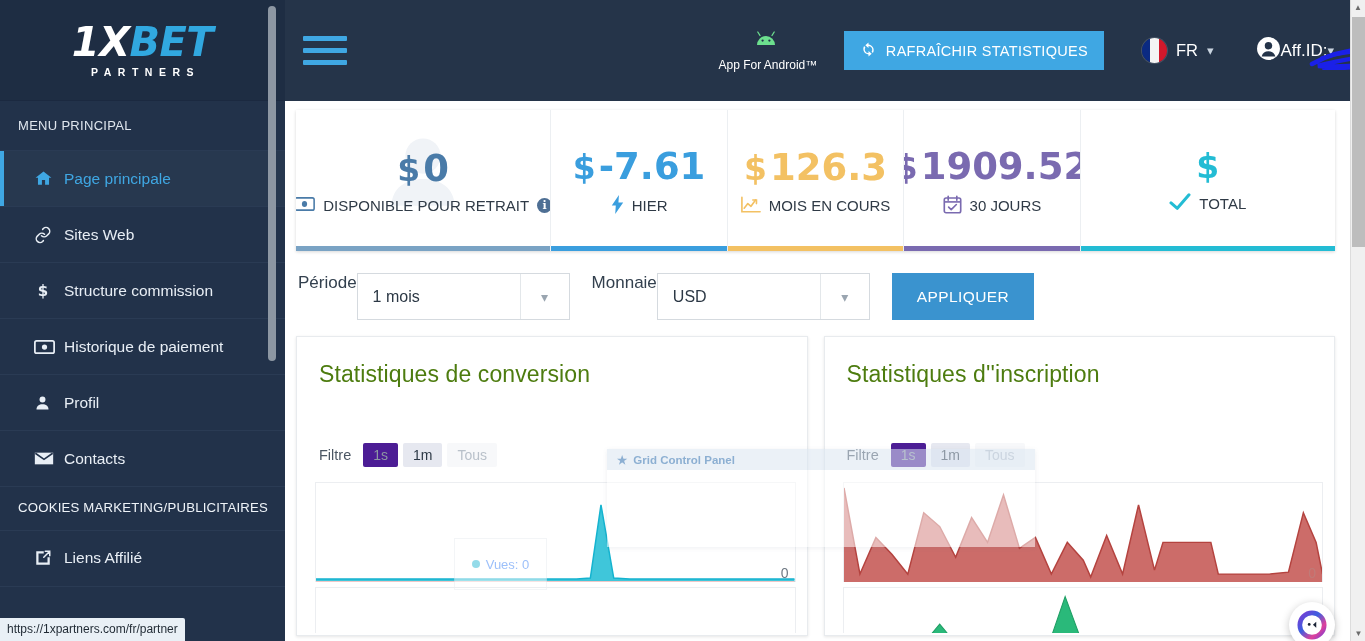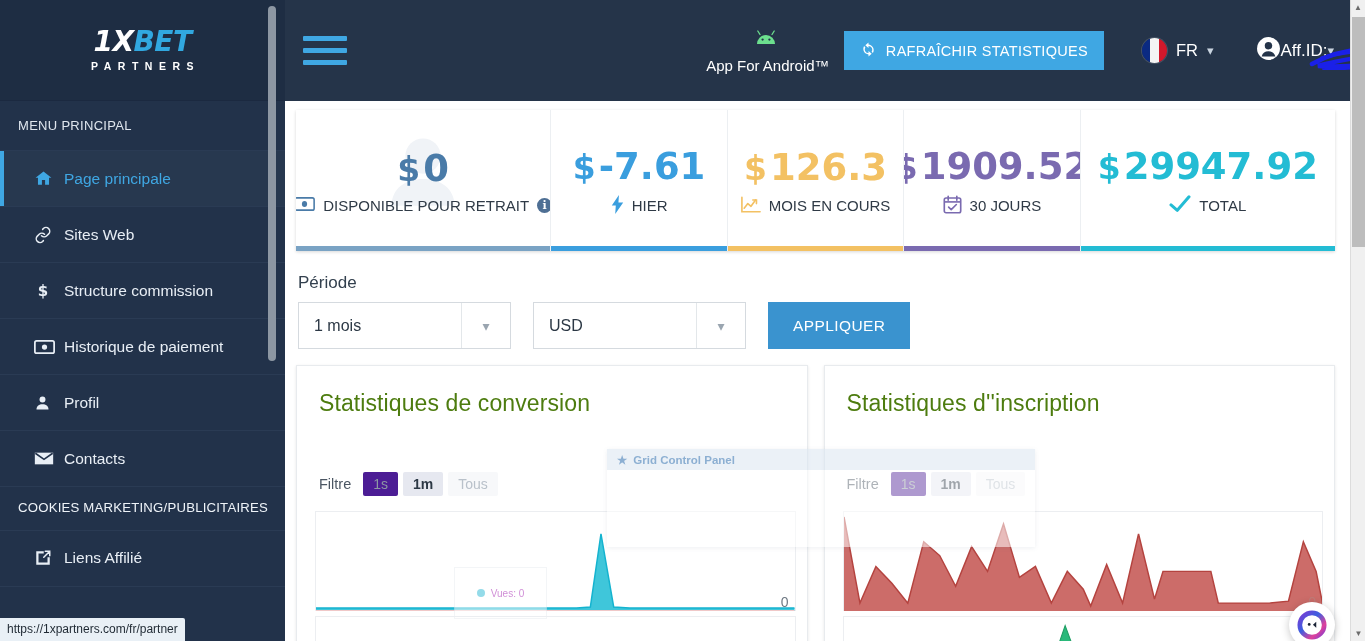--- a/index.html
+++ b/index.html
@@ -18,21 +18,21 @@
     background: #22324a;
     overflow: hidden;
   }
   .logo-wrap {
     height: 101px; background: #1e2d43;
     display: flex; align-items: center; justify-content: center;
     border-bottom: 1px solid #1b2940;
   }
   .logo { text-align: center; line-height: 1; }
   .logo-main {
-    font-size: 28px; font-weight: bold; letter-spacing: -0.5px;
+    font-size: 40px; font-weight: bold; letter-spacing: -0.5px;
     font-family: "DejaVu Sans", sans-serif;
   }
   .logo-1x { color: #ffffff; font-style: italic; }
   .logo-bet { color: #31a8e0; font-style: italic; }
   .logo-sub {
     color: #ffffff; font-size: 10.5px; font-weight: bold;
     letter-spacing: 6.5px; margin-top: 5px; padding-left: 6px;
   }
   .menu-title {
     color: #dfe6ee; font-size: 13px; letter-spacing: .3px;
@@ -85,21 +85,21 @@
   .hamburger span {
     display: block; height: 5px; width: 44px;
     background: #3fa7e3; border-radius: 1px;
   }
   .top-spacer { flex: 1; }
   .android {
     display: flex; flex-direction: column; align-items: center;
     cursor: pointer; margin-right: 28px; width: 96px;
   }
   .android-label {
-    color: #ffffff; font-size: 15px; margin-top: 3px; white-space: nowrap;
+    color: #ffffff; font-size: 12px; margin-top: 3px; white-space: nowrap;
   }
   .refresh-btn {
     background: #3fa7e3; color: #fff;
     height: 39px; padding: 0 16px; border: none;
     display: flex; align-items: center; gap: 9px;
     font-size: 14.5px; letter-spacing: .3px; cursor: pointer;
     font-family: "Liberation Sans", sans-serif;
     margin-right: 38px; white-space: nowrap;
   }
   .lang {
@@ -164,21 +164,21 @@
   .card-bar { position: absolute; left: 0; bottom: 0; height: 5px; width: 100%; }
   .info-dot {
     width: 15px; height: 15px; border-radius: 50%;
     background: #4e6f94; color: #fff; font-size: 11px; font-weight: bold;
     display: inline-flex; align-items: center; justify-content: center;
     font-family: "DejaVu Serif", serif; cursor: pointer;
   }
 
   
   .filters { display: flex; align-items: flex-end; gap: 22px; margin: 22px 0 0 13px; }
-  .f-group { display: flex; flex-direction: column; }
+  .f-group { display: flex; flex-direction: row; }
   .f-label { font-size: 17px; color: #33404e; margin-bottom: 9px; }
   .select {
     width: 213px; height: 47px; border: 1px solid #d5dadf; background: #fff;
     display: flex; align-items: center; cursor: pointer;
   }
   .select .sv { flex: 1; padding-left: 15px; font-size: 16px; color: #2c3845; }
   .select .sd {
     width: 49px; height: 100%; border-left: 1px solid #e3e7ea;
     display: flex; align-items: center; justify-content: center;
     color: #9aa5b0; font-size: 14px;
@@ -215,21 +215,21 @@
   }
   .filter-row {
     display: flex; align-items: center; gap: 5px;
     padding: 55px 0 0 22px; font-size: 14.5px;
   }
   .filter-row .flabel { color: #4b5663; margin-right: 7px; }
   .chip {
     padding: 4px 10px; font-size: 14px; cursor: pointer;
     background: #4c1d95; color: #8d97a3; border-radius: 2px;
   }
-  .chip.on { background: #e6e8f0; color: #2c3845; font-weight: bold; }
+  .chip.on { background: #e6e8f0; color: #2c3845; font-weight: normal; }
   .chip.mute { background: #f7f8fa; color: #b9c1ca; }
 
   .chartbox {
     margin: 15px 11px 0 18px; height: 100px;
     border: 1px solid #eceef1; border-bottom: none; position: relative;
   }
   .chartbox svg { display: block; width: 100%; height: 100%; }
   .chart-zero {
     position: absolute; right: 6px; bottom: 1px;
     font-size: 14px; color: #6f7984;
@@ -237,21 +237,21 @@
   .chartbox2 {
     margin: 5px 11px 0 18px; height: 46px;
     border: 1px solid #eceef1; border-bottom: none; position: relative;
     overflow: hidden;
   }
   .tooltip-ghost {
     position: absolute; left: 138px; top: 55px;
     width: 93px; height: 52px; background: #fff;
     border: 1px solid #e9ecf0; opacity: .5;
     display: flex; align-items: center; justify-content: center;
-    gap: 6px; font-size: 10px; color: #a21caf;
+    gap: 6px; font-size: 13px; color: #3b82f6;
   }
   .tt-dot { width: 8px; height: 8px; border-radius: 50%; background: #2bb8d4; }
 
   
   .chat-widget {
     position: absolute; right: 15px; top: 501px;
     width: 46px; height: 46px; border-radius: 50%;
     background: #fff; box-shadow: 0 2px 8px rgba(0,0,0,.22);
     display: flex; align-items: center; justify-content: center;
     cursor: pointer; z-index: 20;
@@ -506,21 +506,20 @@
               </svg>
           </span>
           <span>30 JOURS</span>
         </div>
         <div class="card-bar" style="background:#7a6ab0"></div>
       </div>
 
       <div class="card w1">
         <div class="card-val" style="color:#23bcd4">
           <span class="cur">$</span>
-            <span>29947.92</span>
         </div>
         <div class="card-lbl">
           <span>
             <svg width="22" height="18" viewBox="0 0 24 20" fill="none" stroke="#23bcd4" stroke-width="3.4" stroke-linecap="round" stroke-linejoin="round">
                 <path d="M2 11l7 6L22 2"></path>
               </svg>
           </span>
           <span>TOTAL</span>
         </div>
         <div class="card-bar" style="background:#23bcd4"></div>
@@ -529,20 +528,21 @@
 
     <section class="filters">
       <div class="f-group">
         <div class="f-label">Période</div>
         <div class="select">
           <span class="sv">1 mois</span>
           <span class="sd">▾</span>
         </div>
       </div>
       <div class="f-group">
+        <div class="f-label">Monnaie</div>
         <div class="select">
           <span class="sv">USD</span>
           <span class="sd">▾</span>
         </div>
       </div>
       <button class="apply-btn">APPLIQUER</button>
     </section>
 
     <div class="ghost-pop">
       <div class="ghost-pop-head">

